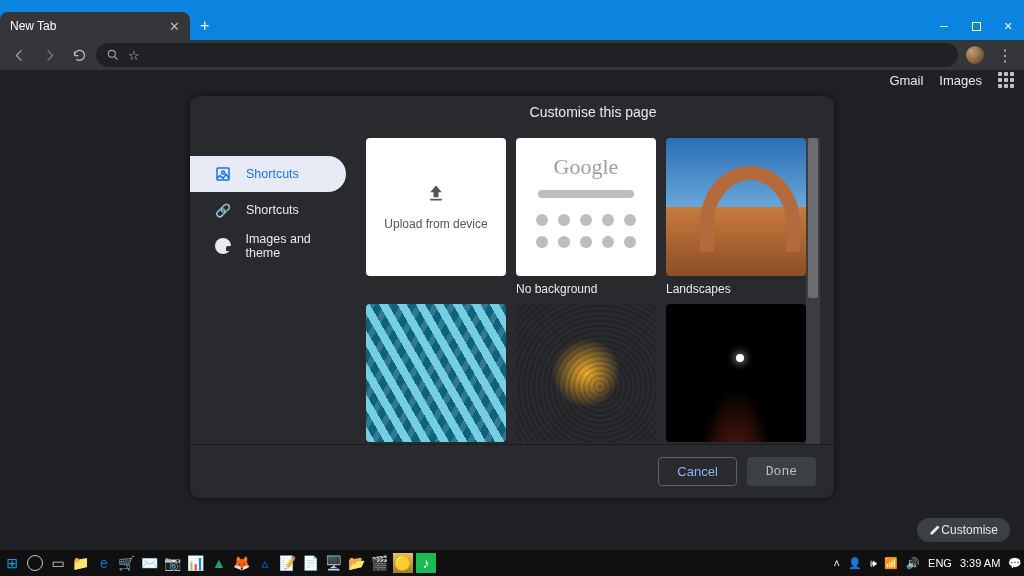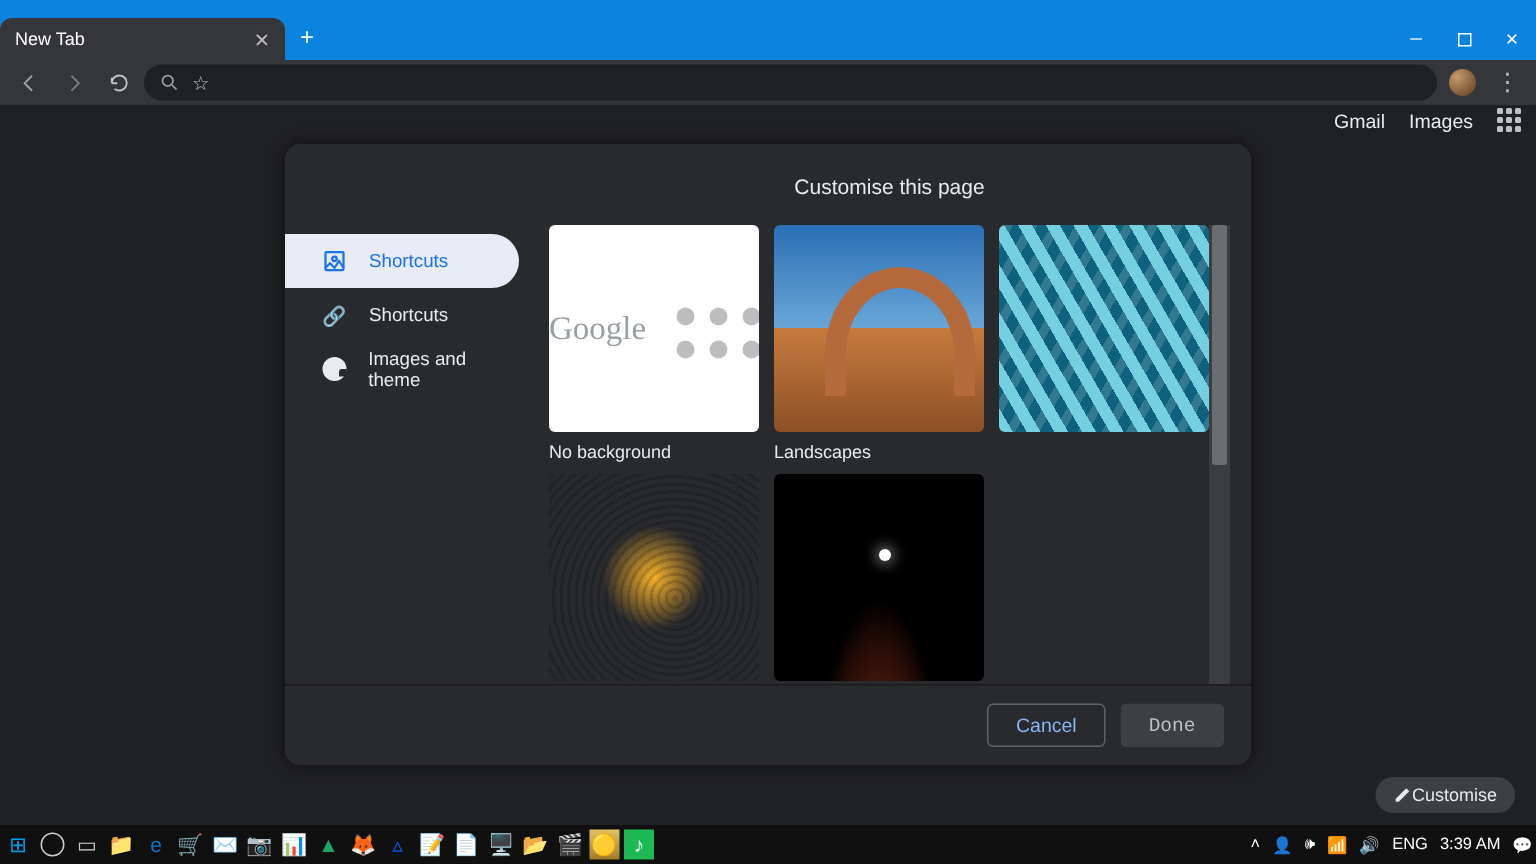--- a/index.html
+++ b/index.html
@@ -38,31 +38,31 @@
   .dialog { position: absolute; left: 190px; top: 96px; width: 644px; background: #292a2d; border-radius: 10px; box-shadow: 0 0 10px rgba(0,0,0,.6); display: flex; flex-direction: column; overflow: hidden; }
   .dialog-body { display: flex; }
   .sidebar { width: 176px; padding-top: 60px; }
   .side-item { height: 36px; display: flex; align-items: center; gap: 14px; padding-left: 24px; font-size: 12.5px; color: #e8eaed; border-radius: 0 18px 18px 0; margin-right: 20px; }
   .side-item.active { background: #e8eaf6; color: #1a73e8; }
   .side-item .ic { width: 18px; height: 18px; display: flex; align-items: center; justify-content: center; }
   .palette-ic { width: 16px; height: 16px; border-radius: 50%; background: #e8eaed; position: relative; }
   .palette-ic::after { content:""; position:absolute; right:0; bottom:3px; width:5px; height:5px; background:#292a2d; border-radius:2px 0 0 0; }
   .link-ic::before { content:"🔗"; color:#e8eaed; font-size:13px; }
 
-  .main { flex: 1; padding: 16px 14px 0 0; display: flex; flex-direction: column; position: relative; }
+  .main { flex: 1; padding: 4px 14px 0 0; display: flex; flex-direction: column; position: relative; }
   .dialog-title { text-align: center; font-size: 14px; margin: 4px 0 18px; color: #e8eaed; }
   .grid-wrap { position: relative; overflow: hidden; height: 306px; }
   .grid { display: grid; grid-template-columns: repeat(3, 140px); gap: 8px 10px; }
   .card { display: flex; flex-direction: column; }
   .tile { width: 140px; height: 138px; border-radius: 4px; background: #fff; overflow: hidden; display: flex; align-items: center; justify-content: center; }
   .caption { font-size: 12px; color: #e8eaed; margin-top: 6px; }
   .upload-tile { flex-direction: column; gap: 14px; }
   .upload-tile .arrow { width: 20px; height: 20px; }
   .upload-tile .txt { font-size: 12px; color: #555; }
-  .nobg-tile { flex-direction: row; gap: 10px; padding: 16px 0; justify-content: flex-start; }
+  .nobg-tile { flex-direction: column; gap: 10px; padding: 16px 0; justify-content: flex-start; }
   .nobg-tile .glogo { font-family: Georgia, serif; font-size: 22px; color: #9aa0a6; }
   .nobg-tile .bar { width: 96px; height: 8px; background: #bdbdbd; border-radius: 4px; }
   .nobg-tile .dots { display: grid; grid-template-columns: repeat(5,12px); grid-auto-rows:12px; gap:10px 10px; margin-top:6px; }
   .nobg-tile .dots span { background:#bdbdbd; border-radius:50%; }
   .img-land { background: linear-gradient(#2a6fb5, #6aa6d8 50%, #c77a3d 50%, #8c4f25); position: relative; }
   .img-land::after { content:""; position:absolute; left:34px; top:28px; width:72px; height:72px; border:14px solid #b46a3d; border-bottom:none; border-radius:60% 60% 0 0/80% 80% 0 0; }
   .img-text1 { background: #0e627d; background-image: repeating-linear-gradient(60deg, #74d0e0 0 8px, #0e627d 8px 16px),
                repeating-linear-gradient(-60deg, rgba(255,255,255,.15) 0 6px, transparent 6px 14px); background-blend-mode: lighten; }
   .img-text2 { background: radial-gradient(circle at 40% 40%, #f7b02a, #d87a11 40%, #8a4707 80%); background-image:
                radial-gradient(circle at 50% 50%, #f7b02a, transparent 35%),
@@ -176,20 +176,29 @@
             <span class="palette-ic"></span>
           </span>
         <span>Images and theme</span>
       </div>
     </div>
 
     <div class="main">
       <div class="dialog-title">Customise this page</div>
       <div class="grid-wrap">
         <div class="grid">
+          <div class="card">
+            <div class="tile upload-tile">
+              <svg class="arrow" viewBox="0 0 24 24" fill="#555">
+                  <path d="M12 3 5 11h4v6h6v-6h4z"></path>
+                  <rect x="5" y="19" width="14" height="2"></rect>
+                </svg>
+              <span class="txt">Upload from device</span>
+            </div>
+          </div>
           <div class="card">
             <div class="tile nobg-tile">
               <span class="glogo">Google</span>
               <span class="bar"></span>
               <div class="dots">
                   <span></span>
                   <span></span>
                   <span></span>
                   <span></span>
                   <span></span>

